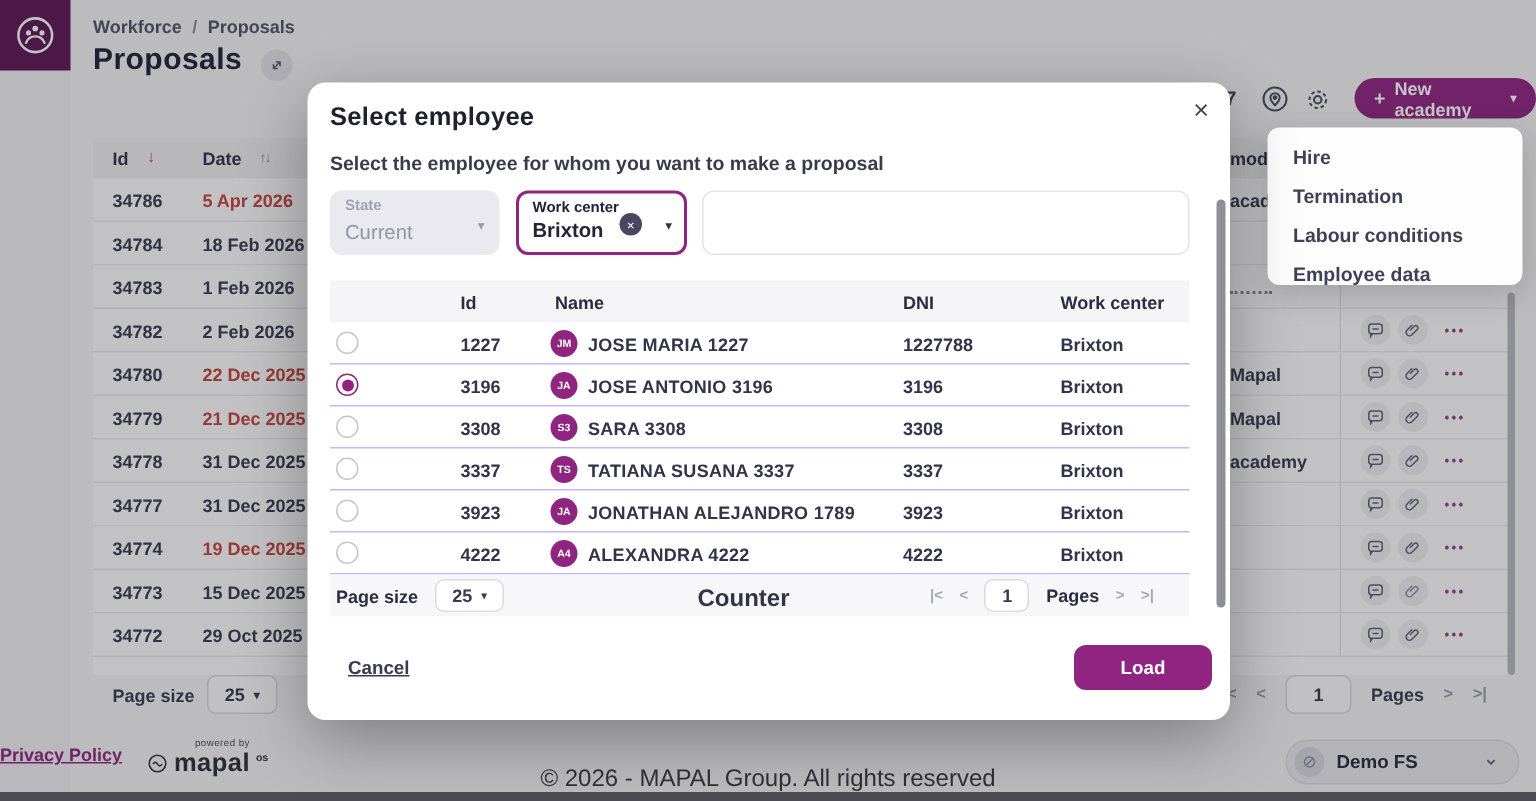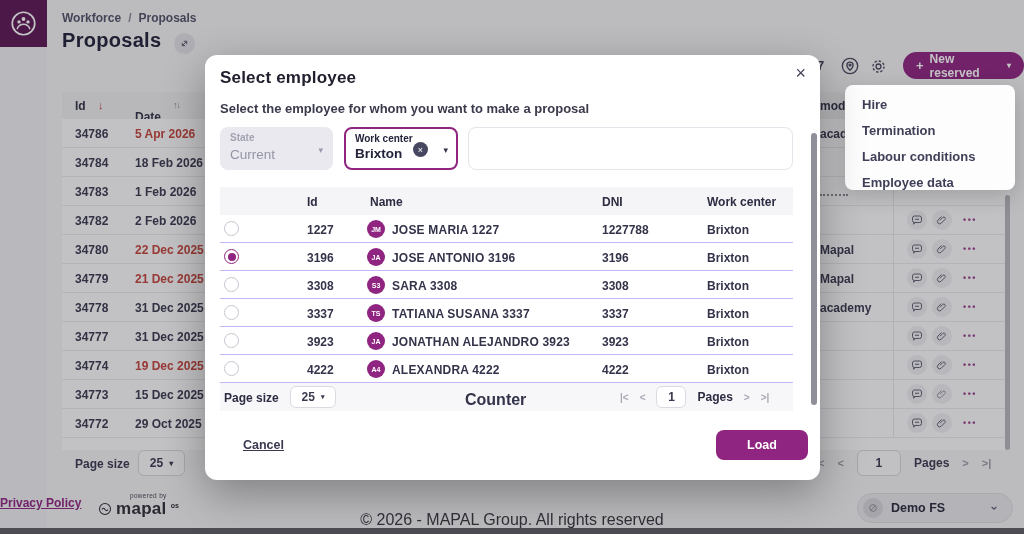--- a/index.html
+++ b/index.html
@@ -27,21 +27,21 @@
   .iconbtn { position:absolute; top:54px; width:24px; height:24px; display:flex; align-items:center; justify-content:center; z-index:1; }
   .newprop { position:absolute; left:903px; top:52px; height:27px; padding:0 13px; border-radius:14px; background:#8F2580;
     color:#fff; font-size:12px; font-weight:700; display:flex; align-items:center; gap:6px; z-index:1; }
   .newprop .pl { font-size:13px; } .newprop .cd { font-size:8px; }
   
   .bgtable { position:absolute; left:62px; top:92px; width:948px; z-index:1; }
   .bghead { position:relative; height:27px; background:#EFEFF1; border-radius:4px 4px 0 0;
     font-size:12px; font-weight:700; color:#33334A; }
   .bghead .h-id { position:absolute; left:13px; top:7px; }
   .bghead .h-id-sort { position:absolute; left:36px; top:7px; color:#C4453C; font-size:11px; }
-  .bghead .h-date { position:absolute; left:73px; top:18px; }
+  .bghead .h-date { position:absolute; left:73px; top:7px; }
   .bghead .h-date-sort { position:absolute; left:111px; top:8px; color:#8A8A96; font-size:9px; letter-spacing:-1px; }
   .bghead .h-frag { position:absolute; left:758px; top:7px; }
   .bgrow { position:relative; height:29px; background:#FCFCFD; border-bottom:1px solid #E9E9EE;
     font-size:12px; font-weight:600; color:#3A3A50; }
   .bgrow .c-id { position:absolute; left:13px; top:8px; }
   .bgrow .c-date { position:absolute; left:73px; top:8px; display:flex; gap:13px; align-items:center; }
   .bgrow .red { color:#C4453C; }
   .bgrow .warn { color:#C4453C; font-size:10px; }
   .bgrow .frag { position:absolute; left:758px; top:8px; }
   .bgrow .dotfrag { position:absolute; left:758px; top:17px; width:28px; border-bottom:2px dotted #8A8A96; }
@@ -118,21 +118,21 @@
   .m-pagbar .ps-lbl { position:absolute; left:4px; top:8px; font-size:12px; font-weight:700; color:#2C2C42; }
   .m-pagbar .ps-box { position:absolute; left:70px; top:3px; width:46px; height:22px; background:#fff; border:1px solid #DADAE0;
     border-radius:6px; display:flex; align-items:center; justify-content:center; gap:6px; font-size:12px; font-weight:600; color:#3A3A50; }
   .m-pagbar .ps-box .cd { font-size:7px; }
   .m-pagbar .counter { position:absolute; left:245px; top:8px; font-size:16px; font-weight:600; color:#33334A; }
   .m-pagbar .pager { position:absolute; left:400px; top:0; height:28px; display:flex; align-items:center; gap:11px;
     color:#A8A8B4; font-size:10px; font-weight:600; }
   .m-pagbar .pgbox { width:30px; height:22px; background:#fff; border:1px solid #DADAE0; border-radius:6px;
     display:flex; align-items:center; justify-content:center; font-size:12px; color:#3A3A50; }
   .m-pagbar .pg-lbl { color:#2C2C42; font-size:12px; font-weight:700; }
-  .m-cancel { position:absolute; left:27px; top:383px; font-size:12.5px; font-weight:700; color:#3A3A50; text-decoration:underline;margin-left:11px; }
+  .m-cancel { position:absolute; left:27px; top:383px; font-size:12.5px; font-weight:700; color:#3A3A50; text-decoration:underline; }
   .m-load { position:absolute; left:511px; top:375px; width:92px; height:30px; background:#8F2580; border:none; border-radius:8px;
     color:#fff; font-size:12.5px; font-weight:700; font-family:"Liberation Sans",sans-serif; }
   .m-scroll { position:absolute; left:606px; top:78px; width:6px; height:272px; background:#8F8F99; border-radius:3px; }
 </style>
 </head>
 <body>
 
 <div class="canvas">
 
   <aside class="sidebar">
@@ -221,21 +221,21 @@
       </svg>
   </div>
   <div class="iconbtn" style="left:866px;">
     <svg width="19" height="19" viewBox="0 0 24 24" fill="none" stroke="#4A4A5E" stroke-width="1.7">
       <circle cx="12" cy="12" r="7" stroke-dasharray="3 2.4"></circle>
         <circle cx="12" cy="12" r="3.1"></circle>
       </svg>
   </div>
   <div class="newprop">
     <span class="pl">+</span>
-    <span>New reserved</span>
+    <span>New academy</span>
     <span class="cd">▾</span>
   </div>
 
   <div class="bgtable">
     <div class="bghead">
       <span class="h-id">Id</span>
       <span class="h-id-sort">↓</span>
       <span class="h-date">Date</span>
       <span class="h-date-sort"><span>↑</span><span>↓</span></span>
       <span class="h-frag">modi</span>
@@ -556,21 +556,21 @@
         <span class="mc-id">3337</span>
         <span class="avatar">TS</span>
         <span class="mc-name">TATIANA SUSANA 3337</span>
         <span class="mc-dni">3337</span>
         <span class="mc-wc">Brixton</span>
       </div>
       <div class="mrow">
         <span class="radio"></span>
         <span class="mc-id">3923</span>
         <span class="avatar">JA</span>
-        <span class="mc-name">JONATHAN ALEJANDRO 3923</span>
+        <span class="mc-name">JONATHAN ALEJANDRO 1789</span>
         <span class="mc-dni">3923</span>
         <span class="mc-wc">Brixton</span>
       </div>
       <div class="mrow">
         <span class="radio"></span>
         <span class="mc-id">4222</span>
         <span class="avatar">A4</span>
         <span class="mc-name">ALEXANDRA 4222</span>
         <span class="mc-dni">4222</span>
         <span class="mc-wc">Brixton</span>

